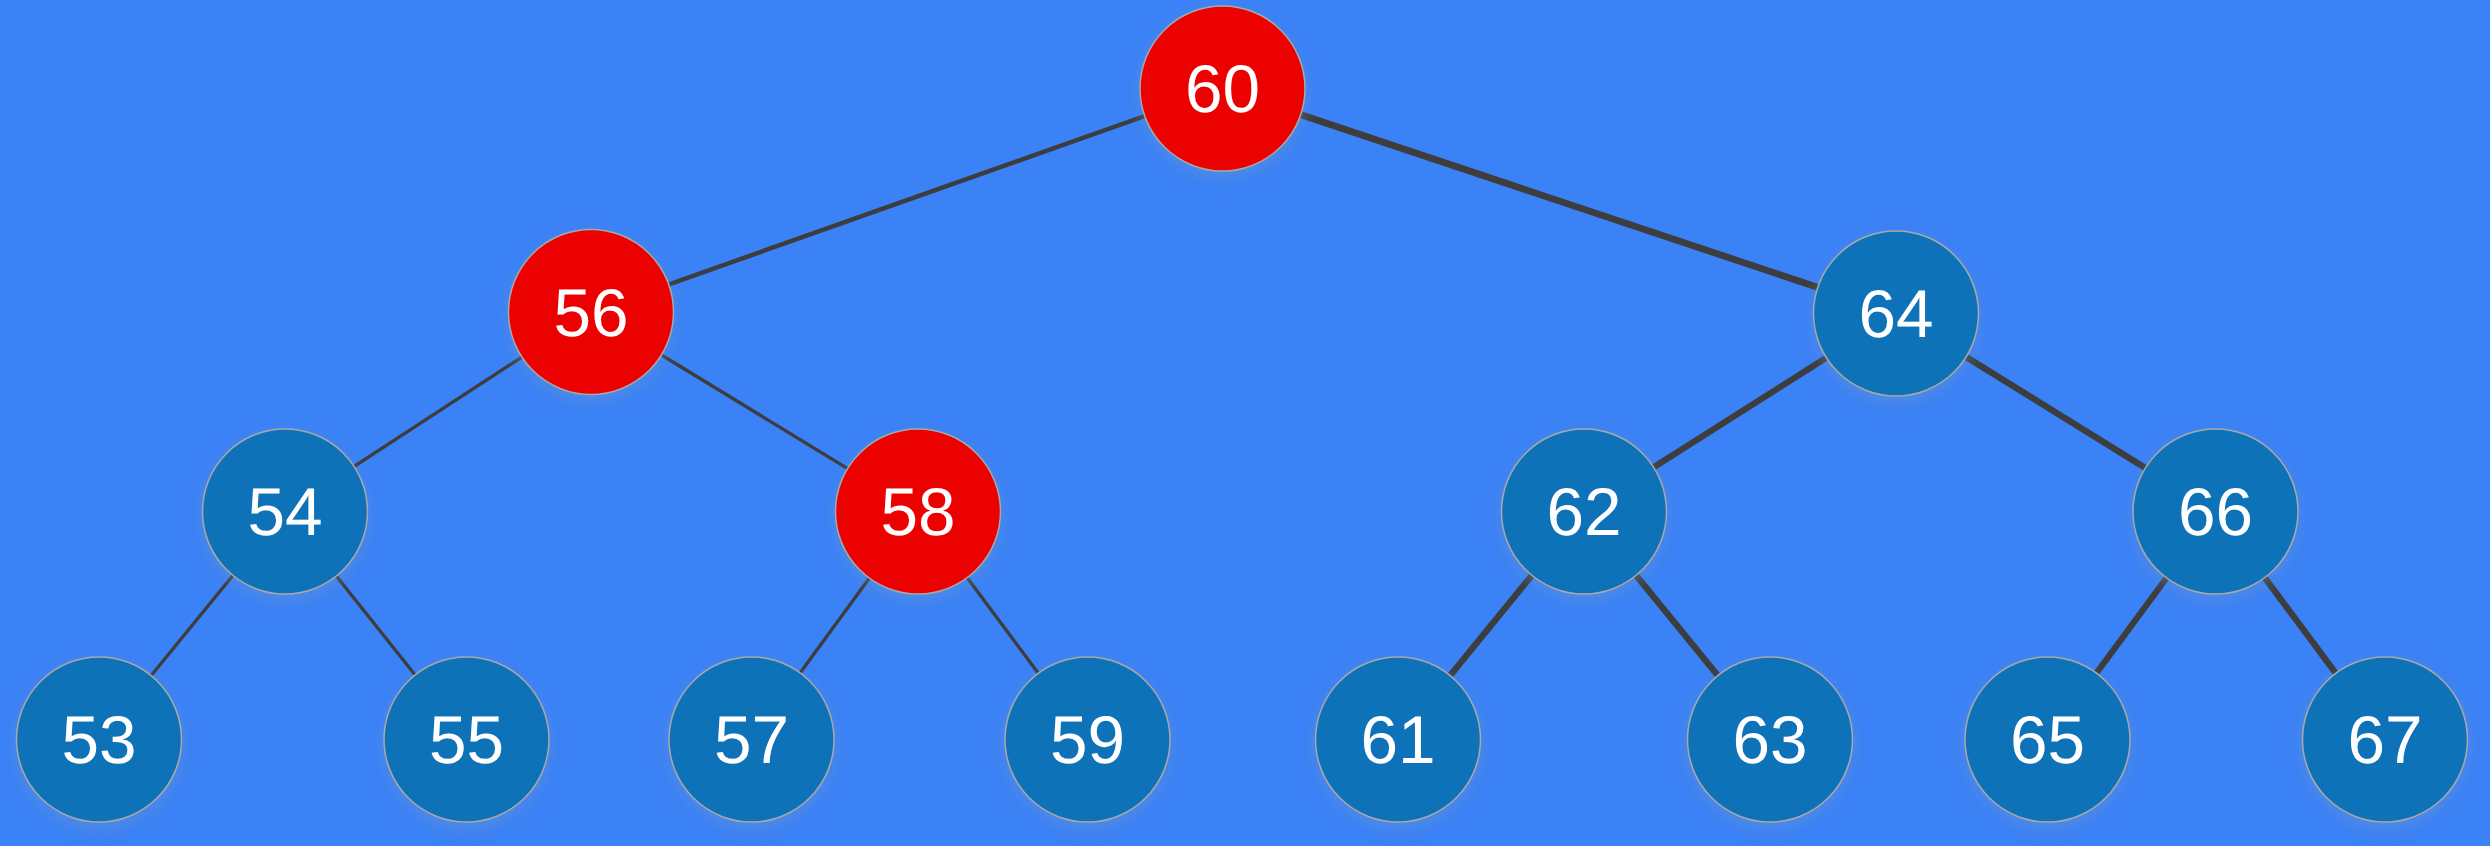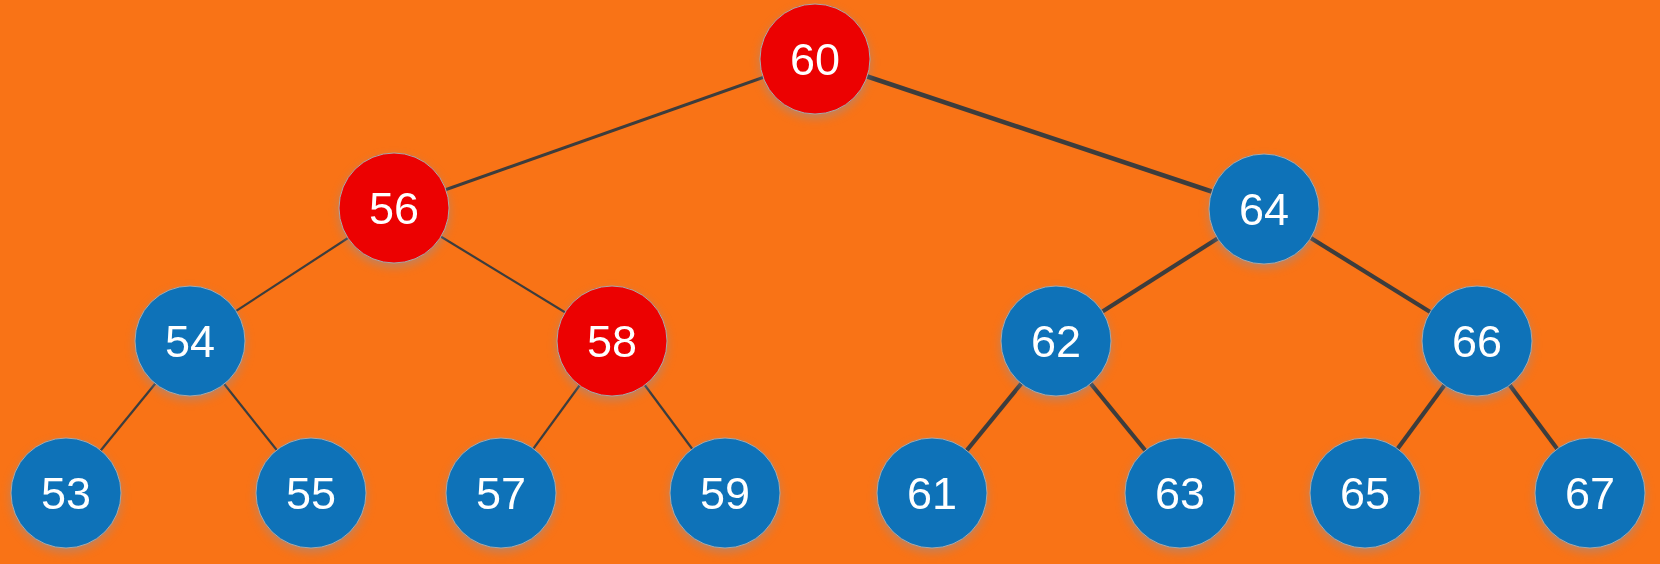--- a/index.html
+++ b/index.html
@@ -8,21 +8,21 @@
     background: #ffffff;
     width: 1660px;
     height: 564px;
     overflow: hidden;
     font-family: "Liberation Sans", sans-serif;
   }
   .diagram-wrap {
     position: relative;
     width: 1660px;
     height: 564px;
-    background: #f97316;
+    background: #3b82f6;
   }
   svg {
     display: block;
   }
   .tree-edge {
     stroke-linecap: butt;
   }
   .tree-node circle {
     filter: drop-shadow(0px 4px 5px rgba(110, 150, 200, 0.40));
   }

